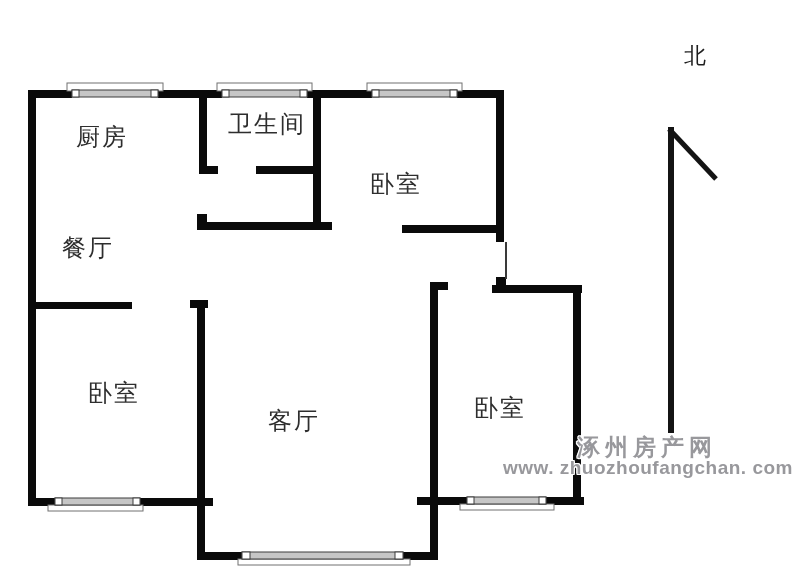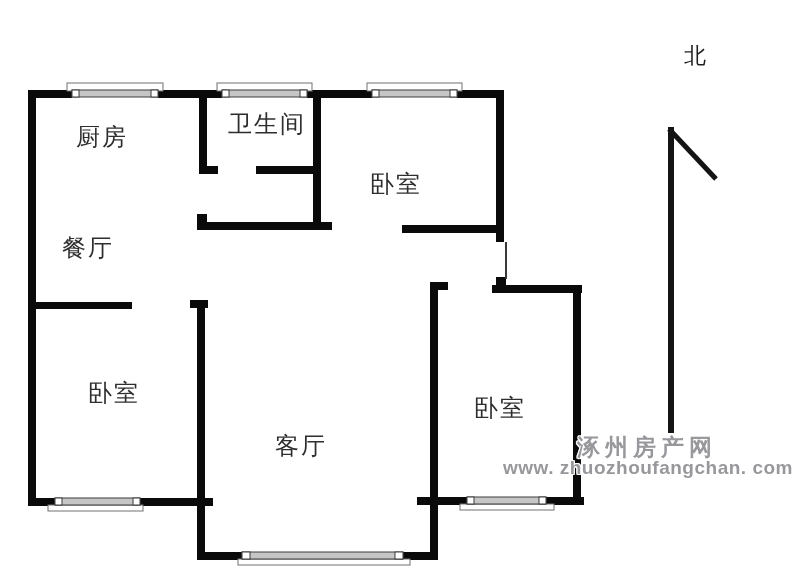--- a/index.html
+++ b/index.html
@@ -18,21 +18,21 @@
     letter-spacing:2px;
     color:#2e2e2e;
     white-space:nowrap;
     z-index:2;
   }
   #label-kitchen      {left:102px;top:137px;}
   #label-bathroom     {left:267px;top:124px;}
   #label-bedroom-north{left:396px;top:184px;}
   #label-dining       {left:88px; top:248px;text-align:right;}
   #label-bedroom-west {left:114px;top:393px;}
-  #label-living       {left:301px;top:421px;margin-top:25px;}
+  #label-living       {left:294px;top:421px;}
   #label-bedroom-east {left:500px;top:408px;}
   #compass-label{
     position:absolute;
     left:695px;top:56px;
     transform:translate(-50%,-50%);
     font-size:22px;
     color:#1e1e1e;
     z-index:2;
   }
   .watermark{

